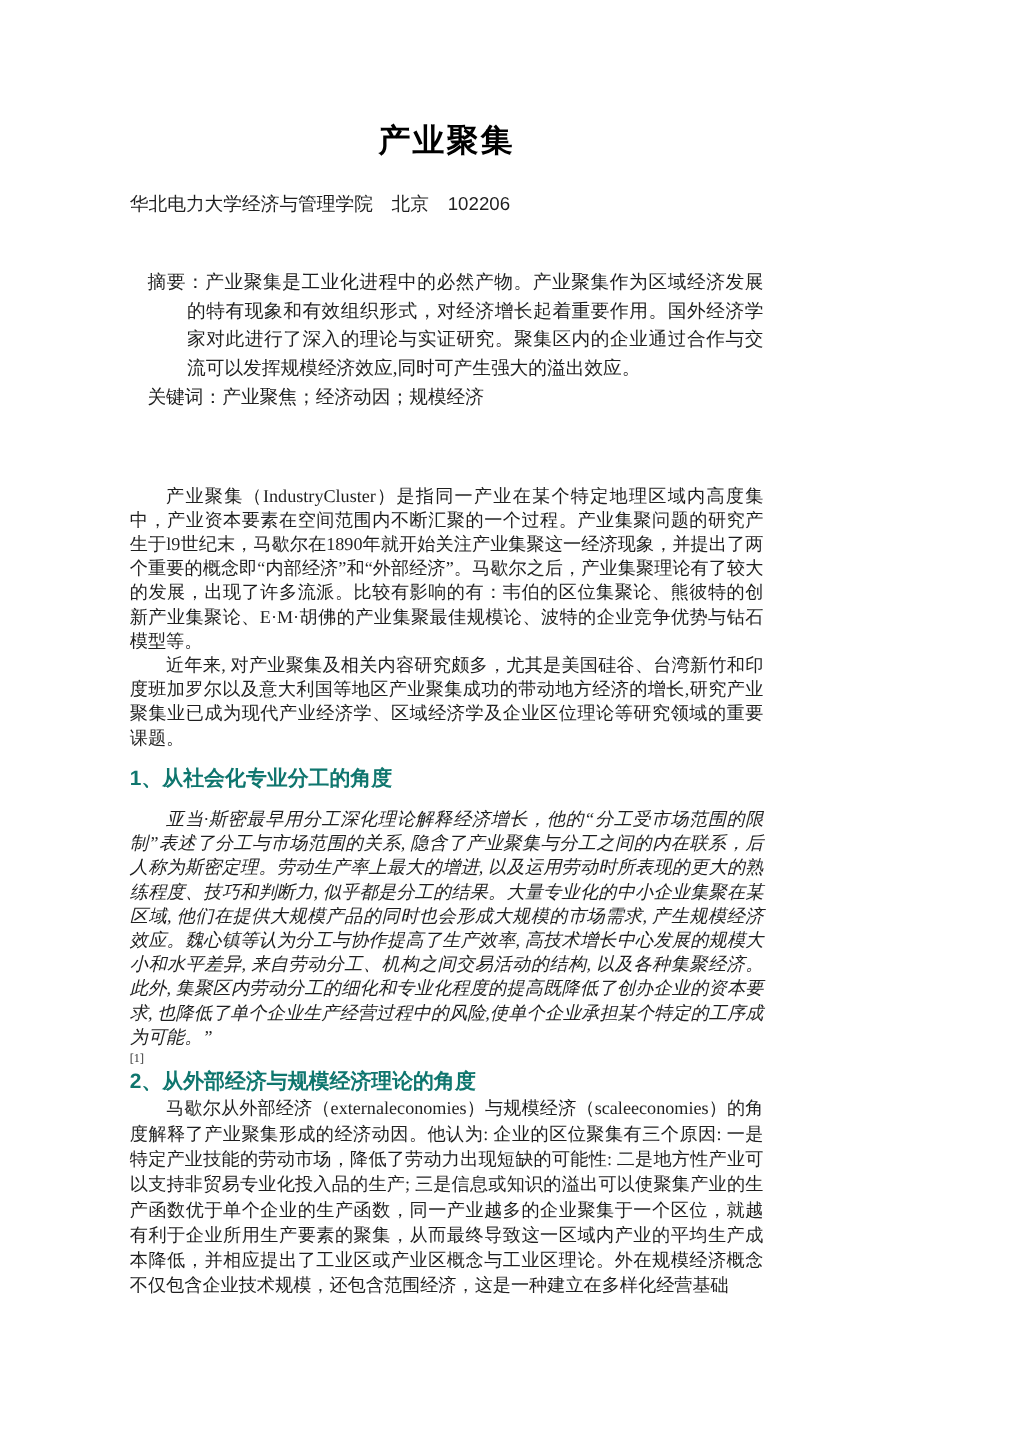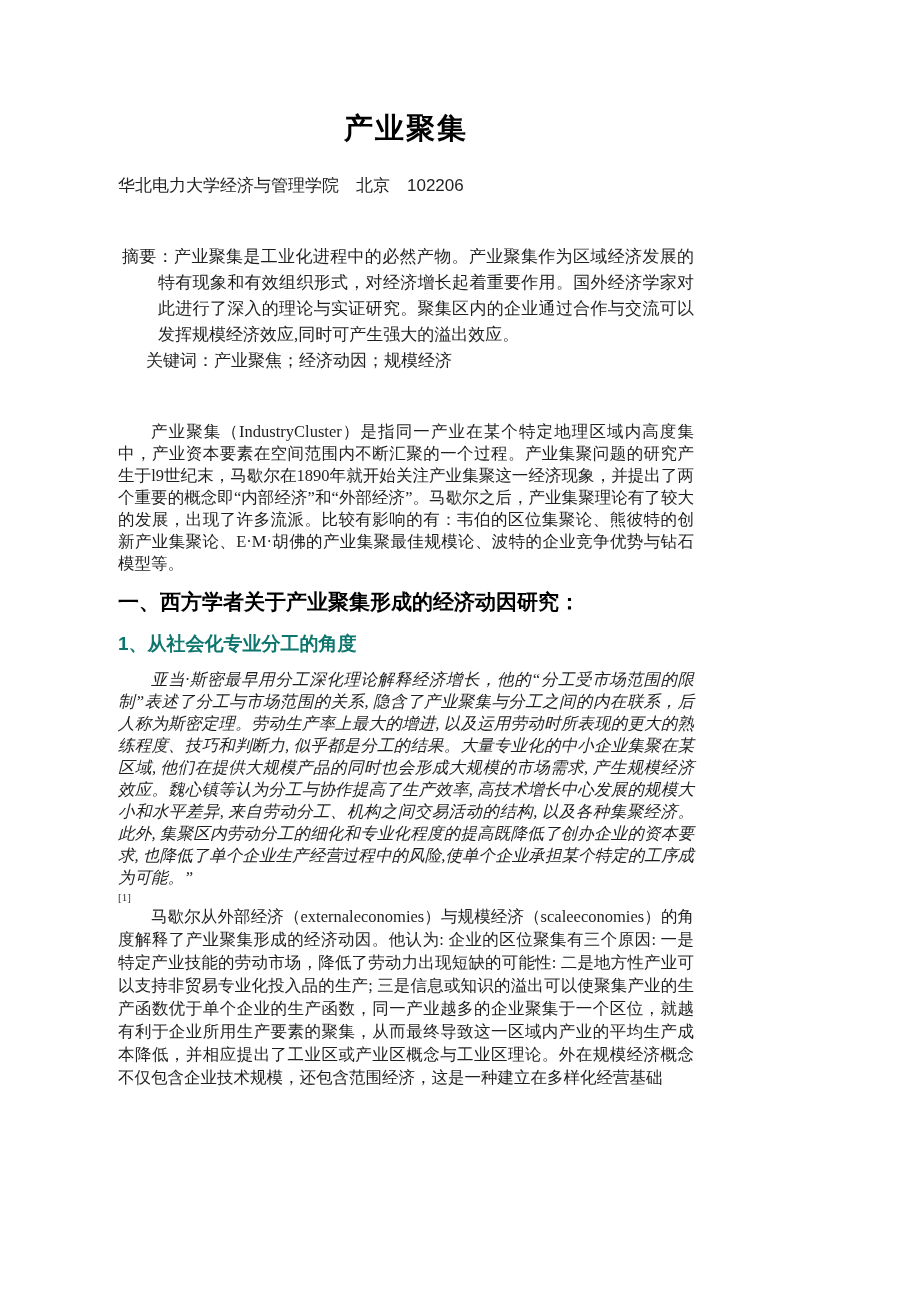--- a/index.html
+++ b/index.html
@@ -35,40 +35,40 @@
     line-height: 22px;
     text-align: center;
   }
   p.affiliation {
     margin: 26px 0 0 0;
     font-size: 17px;
     line-height: 24px;
   }
   p.affiliation .zip { font-family: "Liberation Sans", "DejaVu Sans", sans-serif; }
   p.abstract {
-    margin: 46px 0 0 4px;
+    margin: 46px 0 0 16px;
     font-size: 17px;
     line-height: 26px;
     text-align: justify;
     padding-left: 36px;
     text-indent: -36px;
   }
   p.keywords {
-    margin: 0 0 0 28px;
+    margin: 0 0 0 16px;
     font-size: 17px;
     line-height: 26px;
   }
   p.body-para {
     margin: 0;
     font-size: 16.5px;
     line-height: 22px;
     text-align: justify;
     text-indent: 33px;
   }
-  p.intro-first { margin-top: 47px; }
+  p.intro-first { margin-top: 66px; }
   h2.sec-heading {
     margin: 12px 0 0 0;
     font-size: 21px;
     line-height: 30px;
     font-weight: bold;
     color: #000000;
     font-family: "Liberation Sans", "DejaVu Sans", sans-serif;
   }
   h3.sub-heading {
     margin: 16px 0 0 0;
@@ -98,25 +98,26 @@
 
 
   <p class="affiliation"><span>华北电力大学经济与管理学院　北京　</span><span class="zip">102206</span></p>
 
   <p class="abstract"><span>摘要：</span><span>产业聚集是工业化进程中的必然产物。产业聚集作为区域经济发展的特有现象和有效组织形式，对经济增长起着重要作用。国外经济学家对此进行了深入的理论与实证研究。聚集区内的企业通过合作与交流可以发挥规模经济效应,同时可产生强大的溢出效应。</span></p>
 
   <p class="keywords"><span>关键词：</span><span>产业聚焦；经济动因；规模经济</span></p>
 
   <p class="body-para intro-first">产业聚集（IndustryCluster）是指同一产业在某个特定地理区域内高度集中，产业资本要素在空间范围内不断汇聚的一个过程。产业集聚问题的研究产生于l9世纪末，马歇尔在1890年就开始关注产业集聚这一经济现象，并提出了两个重要的概念即“内部经济”和“外部经济”。马歇尔之后，产业集聚理论有了较大的发展，出现了许多流派。比较有影响的有：韦伯的区位集聚论、熊彼特的创新产业集聚论、E·M·胡佛的产业集聚最佳规模论、波特的企业竞争优势与钻石模型等。</p>
 
+  <p class="body-para">近年来, 对产业聚集及相关内容研究颇多，尤其是美国硅谷、台湾新竹和印度班加罗尔以及意大利国等地区产业聚集成功的带动地方经济的增长,研究产业聚集业已成为现代产业经济学、区域经济学及企业区位理论等研究领域的重要课题。</p>
 
-  <h2 class="sec-heading">一、西方学者关于产业聚集形成的经济动因研究：</h2>
 
   <h3 class="sub-heading">1、从社会化专业分工的角度</h3>
 
   <p class="body-para sub1-para">亚当·斯密最早用分工深化理论解释经济增长，他的“分工受市场范围的限制”表述了分工与市场范围的关系, 隐含了产业聚集与分工之间的内在联系，后人称为斯密定理。劳动生产率上最大的增进, 以及运用劳动时所表现的更大的熟练程度、技巧和判断力, 似乎都是分工的结果。大量专业化的中小企业集聚在某区域, 他们在提供大规模产品的同时也会形成大规模的市场需求, 产生规模经济效应。魏心镇等认为分工与协作提高了生产效率, 高技术增长中心发展的规模大小和水平差异, 来自劳动分工、机构之间交易活动的结构, 以及各种集聚经济。此外, 集聚区内劳动分工的细化和专业化程度的提高既降低了创办企业的资本要求, 也降低了单个企业生产经营过程中的风险,使单个企业承担某个特定的工序成为可能。”</p>
 
   <p class="citation">[1]</p>
 
+  <h3 class="sub-heading sub-heading-2">2、从外部经济与规模经济理论的角度</h3>
 
   <p class="body-para sub2-para">马歇尔从外部经济（externaleconomies）与规模经济（scaleeconomies）的角度解释了产业聚集形成的经济动因。他认为: 企业的区位聚集有三个原因: 一是特定产业技能的劳动市场，降低了劳动力出现短缺的可能性: 二是地方性产业可以支持非贸易专业化投入品的生产; 三是信息或知识的溢出可以使聚集产业的生产函数优于单个企业的生产函数，同一产业越多的企业聚集于一个区位，就越有利于企业所用生产要素的聚集，从而最终导致这一区域内产业的平均生产成本降低，并相应提出了工业区或产业区概念与工业区理论。外在规模经济概念不仅包含企业技术规模，还包含范围经济，这是一种建立在多样化经营基础</p>
 
 </div>
 
 </body></html>

